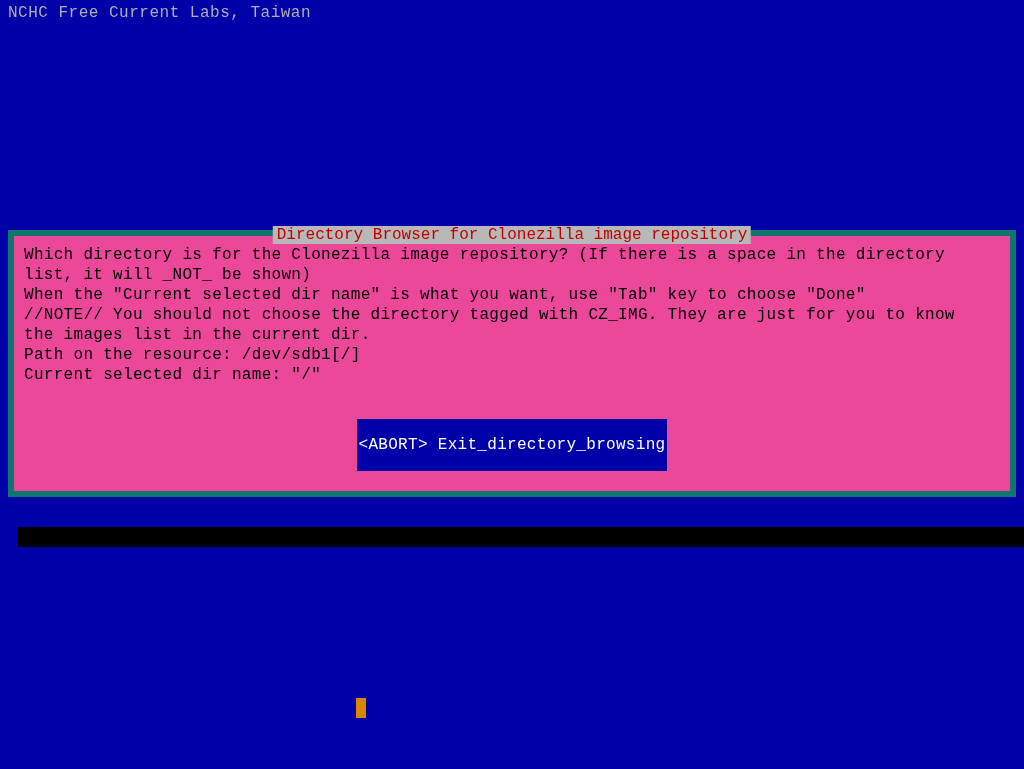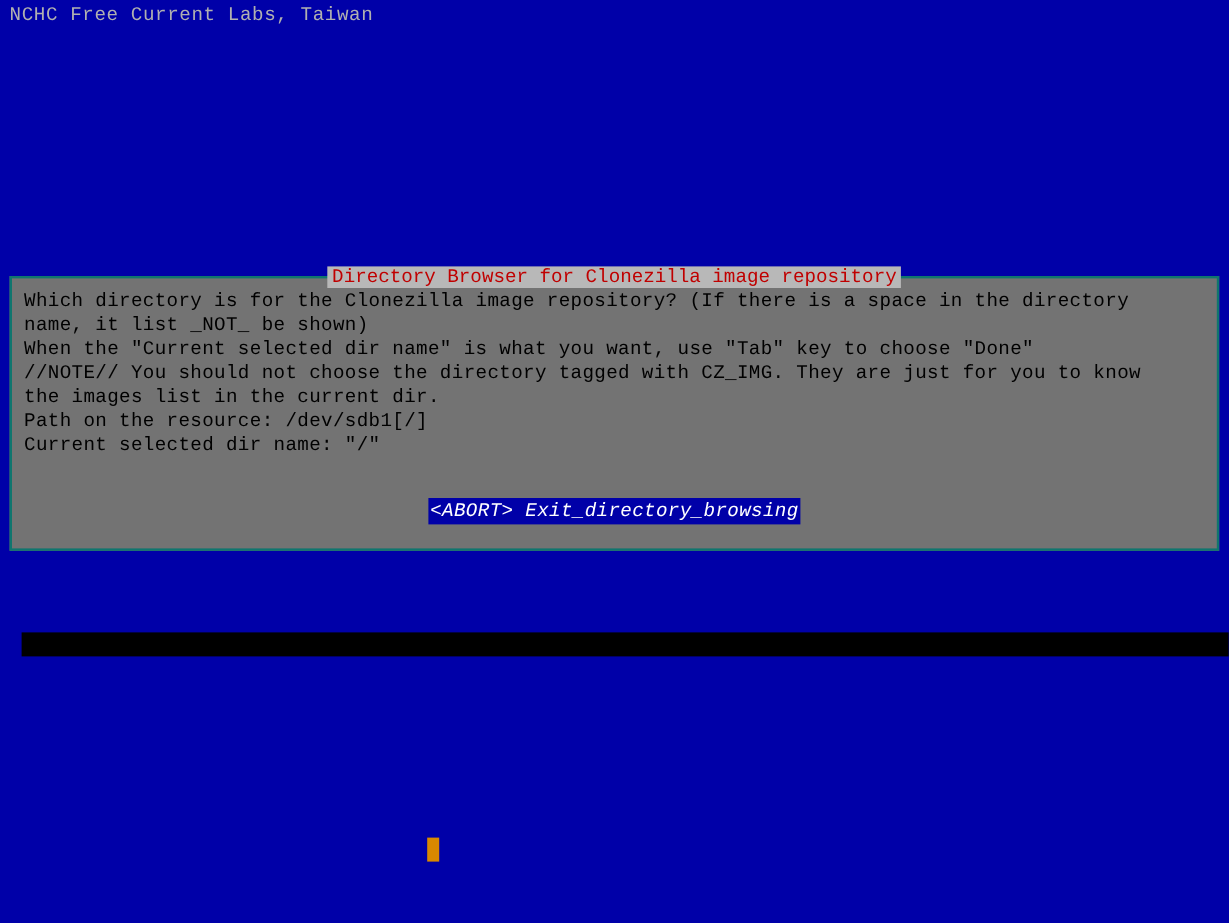--- a/index.html
+++ b/index.html
@@ -17,22 +17,22 @@
       color: #b0b0b0;
       padding: 4px 8px;
       font-size: 16px;
       letter-spacing: 0.5px;
     }
     .dialog-container {
       position: absolute;
       top: 230px;
       left: 8px;
       right: 8px;
-      background: #737373;
-      border: 2px solid #0f766e;
+      background: #ec4899;
+      border: 6px solid #0f766e;
     }
     .dialog-title-row {
       position: relative;
       display: flex;
       align-items: center;
       height: 1px;
     }
     .dialog-title {
       color: #c00000;
       font-size: 16px;
@@ -54,24 +54,23 @@
       word-wrap: break-word;
       letter-spacing: 0.3px;
     }
     .menu-row {
       margin-top: 34px;
       text-align: center;
     }
     .menu-item {
       background: #0000a8;
       color: #fff;
-      padding: 1px 2px;
+      padding: 16px 2px;
       display: inline-block;
       letter-spacing: 0.3px;
-      font-style: italic;
     }
     .menu-key {
       color: #fff;
     }
     .menu-label {
       color: #fff;
     }
     .button-row {
       margin-top: 40px;
       display: flex;
@@ -112,21 +111,21 @@
 <body>
 
 <div class="header-text">NCHC Free Current Labs, Taiwan</div>
 
 <div class="dialog-container">
   <div class="dialog-title-row">
     <span class="dialog-title"> Directory Browser for Clonezilla image repository </span>
   </div>
   <div class="dialog-body">
     <div class="body-text">Which directory is for the Clonezilla image repository? (If there is a space in the directory</div>
-    <div class="body-text">name, it list _NOT_ be shown)</div>
+    <div class="body-text">list, it will _NOT_ be shown)</div>
     <div class="body-text">When the "Current selected dir name" is what you want, use "Tab" key to choose "Done"</div>
     <div class="body-text">//NOTE// You should not choose the directory tagged with CZ_IMG. They are just for you to know</div>
     <div class="body-text">the images list in the current dir.</div>
     <div class="body-text">Path on the resource: /dev/sdb1[/]</div>
     <div class="body-text">Current selected dir name: "/"</div>
 
     <div class="menu-row">
       <span class="menu-item"><span class="menu-key">&lt;ABORT&gt;</span><span class="menu-label"> Exit_directory_browsing</span></span>
     </div>
 

